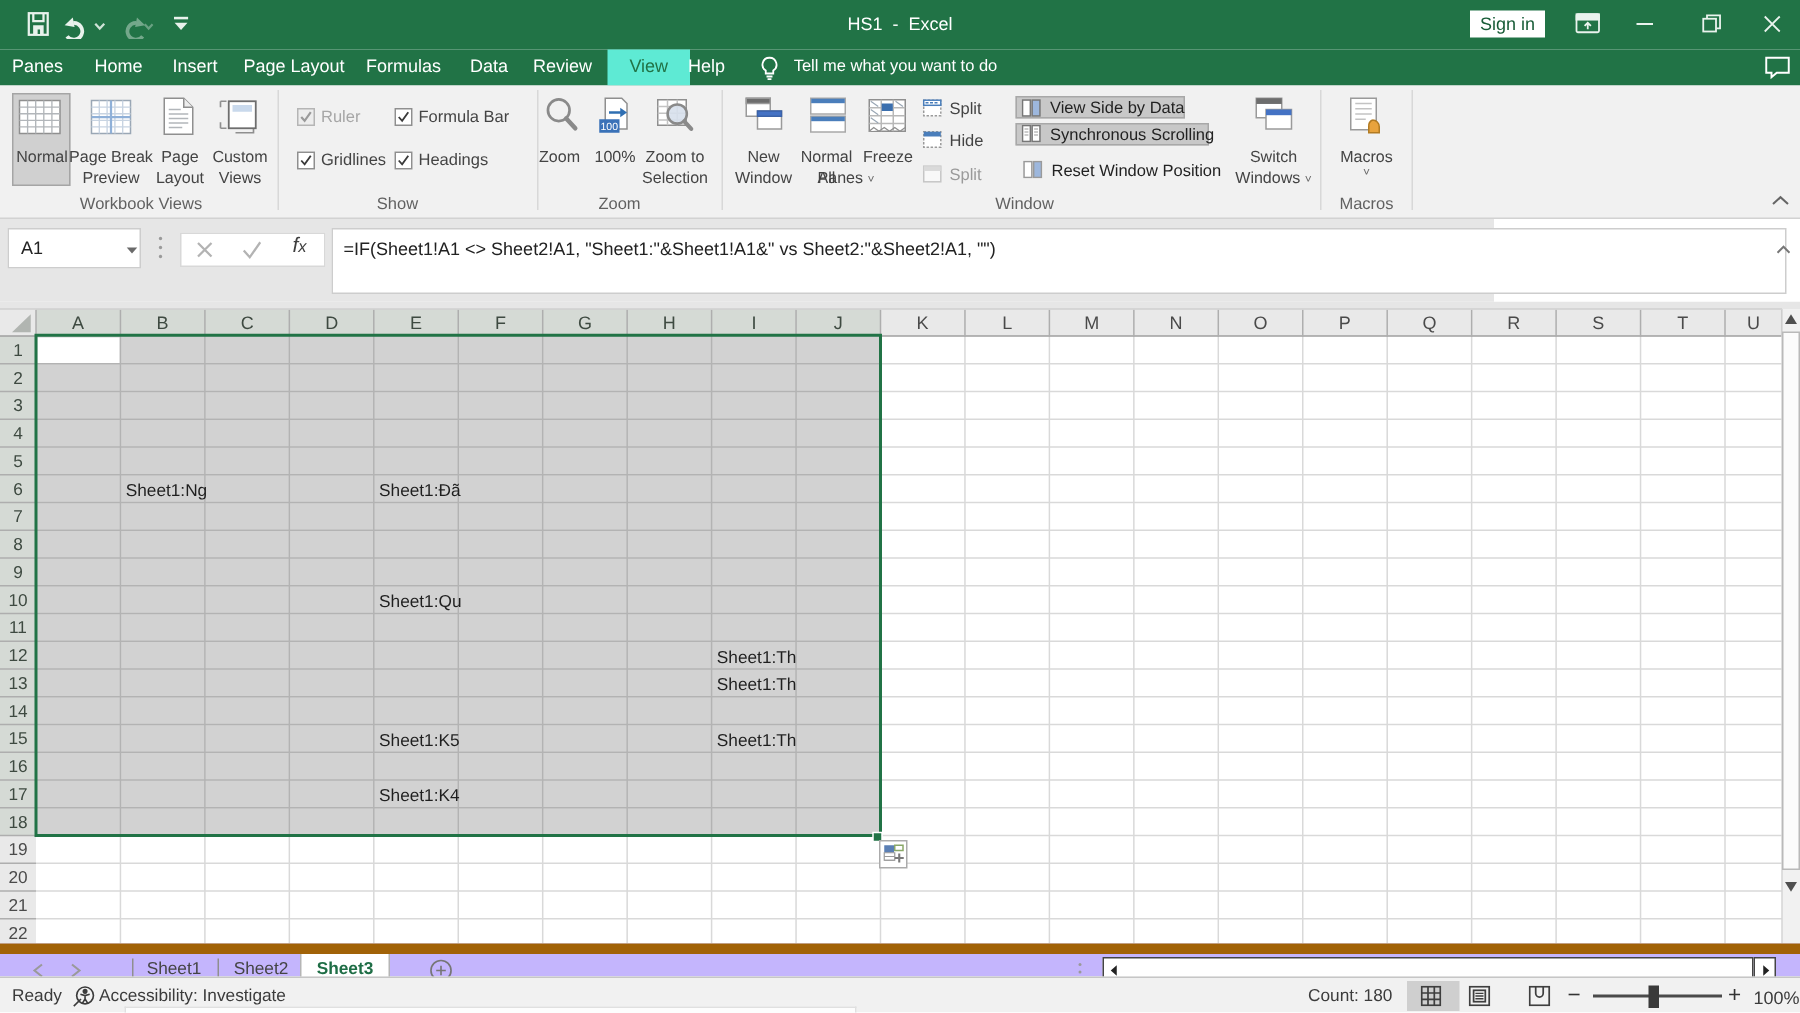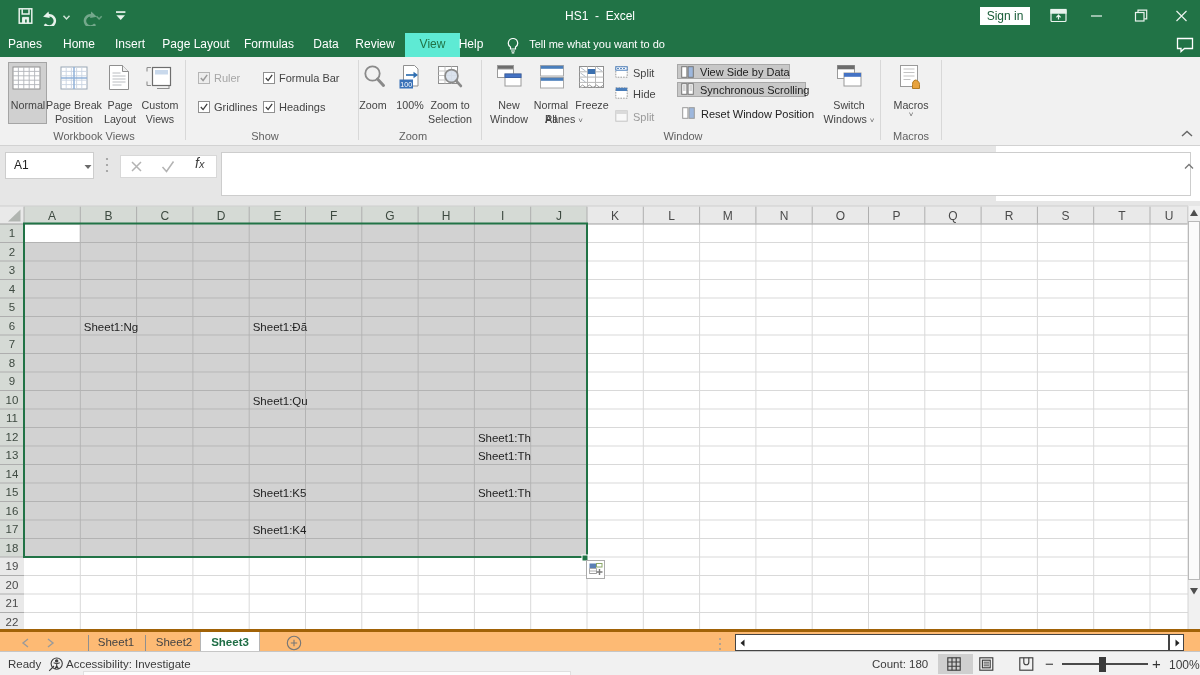--- a/index.html
+++ b/index.html
@@ -18,21 +18,21 @@
   .glabel { position:absolute; top:73px; transform:translateX(-50%); color:#616161; font-size:11px; white-space:nowrap; }
   .rlabel { position:absolute; transform:translateX(-50%); color:#444; font-size:10.7px; white-space:nowrap; }
   .rlabel-l { position:absolute; color:#444; font-size:11px; white-space:nowrap; }
   .cb { position:absolute; width:12px; height:12px; background:#fff; border:1px solid #8f8f8f; }
   .cb svg { position:absolute; left:0px; top:0px; }
   
   #fbar { position:absolute; left:0; top:146px; width:996px; height:60px; background:#e6e6e6; }
   #namebox { position:absolute; left:5px; top:6px; width:89px; height:27px; background:#fff; border:1px solid #cdcdcd; }
   #fx-input { position:absolute; left:221px; top:6px; width:970px; height:44px; background:#fff; border:1px solid #cdcdcd; }
   
-  #tabbar { position:absolute; left:0; top:629px; width:1200px; height:22px; background:#fdba74; border-top:3px solid #a16207; }
+  #tabbar { position:absolute; left:0; top:629px; width:1200px; height:22px; background:#c4b5fd; border-top:7px solid #a16207; }
   #statusbar { position:absolute; left:0; top:651px; width:1200px; height:24px; background:#f1f1f1; border-top:1px solid #c6c6c6; }
   .sbtxt { position:absolute; color:#3b3b3b; font-size:11.5px; white-space:nowrap; }
 </style>
 </head>
 <body>
 <div id="stage">
 
   <div id="titlebar">
     <svg class="abs" style="left:18px;top:7px" width="108" height="19" viewBox="0 0 108 19">
 
@@ -119,21 +119,21 @@
       <path d="M1 5.4 h27 M1 9.8 h27 M1 14.2 h27 M1 18.6 h27 M6.4 1 v22 M11.8 1 v22 M17.2 1 v22 M22.6 1 v22" stroke="#b2b6ba" stroke-width="0.9"></path>
     </svg>
     <div class="rlabel" style="left:28px;top:42px">Normal</div>
     <svg class="abs" style="left:60px;top:9px" width="28" height="25" viewBox="0 0 28 25">
       <rect x="1" y="1" width="26" height="22" fill="#fff" stroke="#9aa7b5"></rect>
       <path d="M1 5.4 h26 M1 9.8 h26 M1 14.2 h26 M1 18.6 h26 M6.2 1 v22 M11.4 1 v22 M16.6 1 v22 M21.8 1 v22" stroke="#c8d4e2" stroke-width="0.9"></path>
       <path d="M14 1 v22" stroke="#8fb0d8" stroke-width="1.5"></path>
       <path d="M1 12 h26" stroke="#8fb0d8" stroke-width="1.5"></path>
     </svg>
     <div class="rlabel" style="left:74px;top:42px">Page Break</div>
-    <div class="rlabel" style="left:74px;top:56px">Position</div>
+    <div class="rlabel" style="left:74px;top:56px">Preview</div>
     <svg class="abs" style="left:108px;top:7px" width="22" height="27" viewBox="0 0 22 27">
       <path d="M1.5 1.5 h13 l6 6 v18 h-19 z" fill="#fff" stroke="#8f8f8f"></path>
       <path d="M14.5 1.5 v6 h6" fill="#eee" stroke="#8f8f8f"></path>
       <path d="M4.5 9 h8 M4.5 12 h13 M4.5 15 h13 M4.5 18 h13 M4.5 21 h9" stroke="#b2b6ba" stroke-width="0.9"></path>
     </svg>
     <div class="rlabel" style="left:120px;top:42px">Page</div>
     <div class="rlabel" style="left:120px;top:56px">Layout</div>
     <svg class="abs" style="left:144px;top:8px" width="30" height="26" viewBox="0 0 30 26">
       <path d="M3 2.5 h4 M3 20.5 h4 M3 2.5 v4 M3 16.5 v4" stroke="#8f8f8f" stroke-width="1.1"></path>
       <path d="M13 23.5 h12 v-5" fill="none" stroke="#8f8f8f" stroke-width="1.1"></path>
@@ -289,20 +289,21 @@
       </svg>
     <div class="abs" style="left:120px;top:9px;width:97px;height:23px;background:#fff;border:1px solid #d8d8d8"></div>
     <svg class="abs" style="left:130px;top:14px" width="13" height="13" viewBox="0 0 13 13">
         <path d="M2 2 l9 9 M11 2 l-9 9" stroke="#b3b3b3" stroke-width="1.5"></path>
       </svg>
     <svg class="abs" style="left:161px;top:14px" width="14" height="13" viewBox="0 0 14 13">
         <path d="M1.5 7 l4 4.5 L12.5 1.5" stroke="#b3b3b3" fill="none" stroke-width="1.5"></path>
       </svg>
     <div class="abs" style="left:195px;top:9px;font-size:14px;font-style:italic;color:#3f3f3f;font-family:Liberation Sans, sans-serif"><i>f</i><span style="font-size:11px">x</span></div>
     <div id="fx-input">
+      <div class="abs" style="left:7px;top:6px;font-size:12px;color:#222;white-space:nowrap">=IF(Sheet1!A1 &lt;&gt; Sheet2!A1, "Sheet1:"&amp;Sheet1!A1&amp;" vs Sheet2:"&amp;Sheet2!A1, "")</div>
       <svg class="abs" style="left:961px;top:9px" width="12" height="9" viewBox="0 0 12 9">
           <path d="M2 6.5 l4 -4 l4 4" stroke="#777" fill="none" stroke-width="1.3"></path>
         </svg>
     </div>
   </div>
 
   <div class="abs" id="gridwrap" style="left:0;top:201px;width:1200px;height:428px">
 <svg width="1200" height="428" viewBox="0 0 1200 428" font-family="Liberation Sans, sans-serif">
 <rect x="0" y="0" width="1200" height="428" fill="#fff"></rect>
 <rect x="0" y="0" width="1200" height="5" fill="#e6e6e6"></rect>

